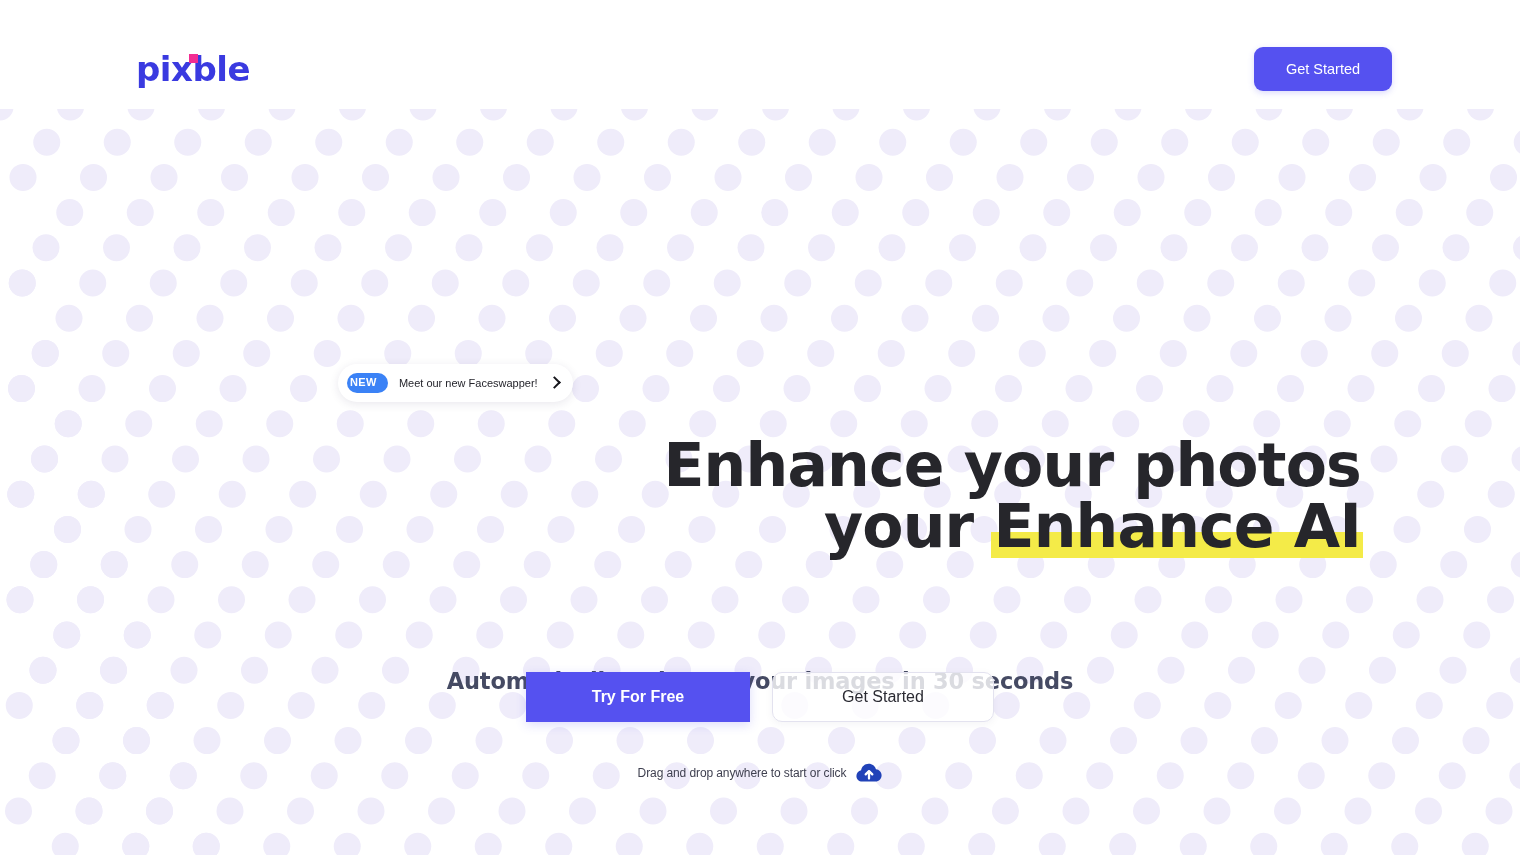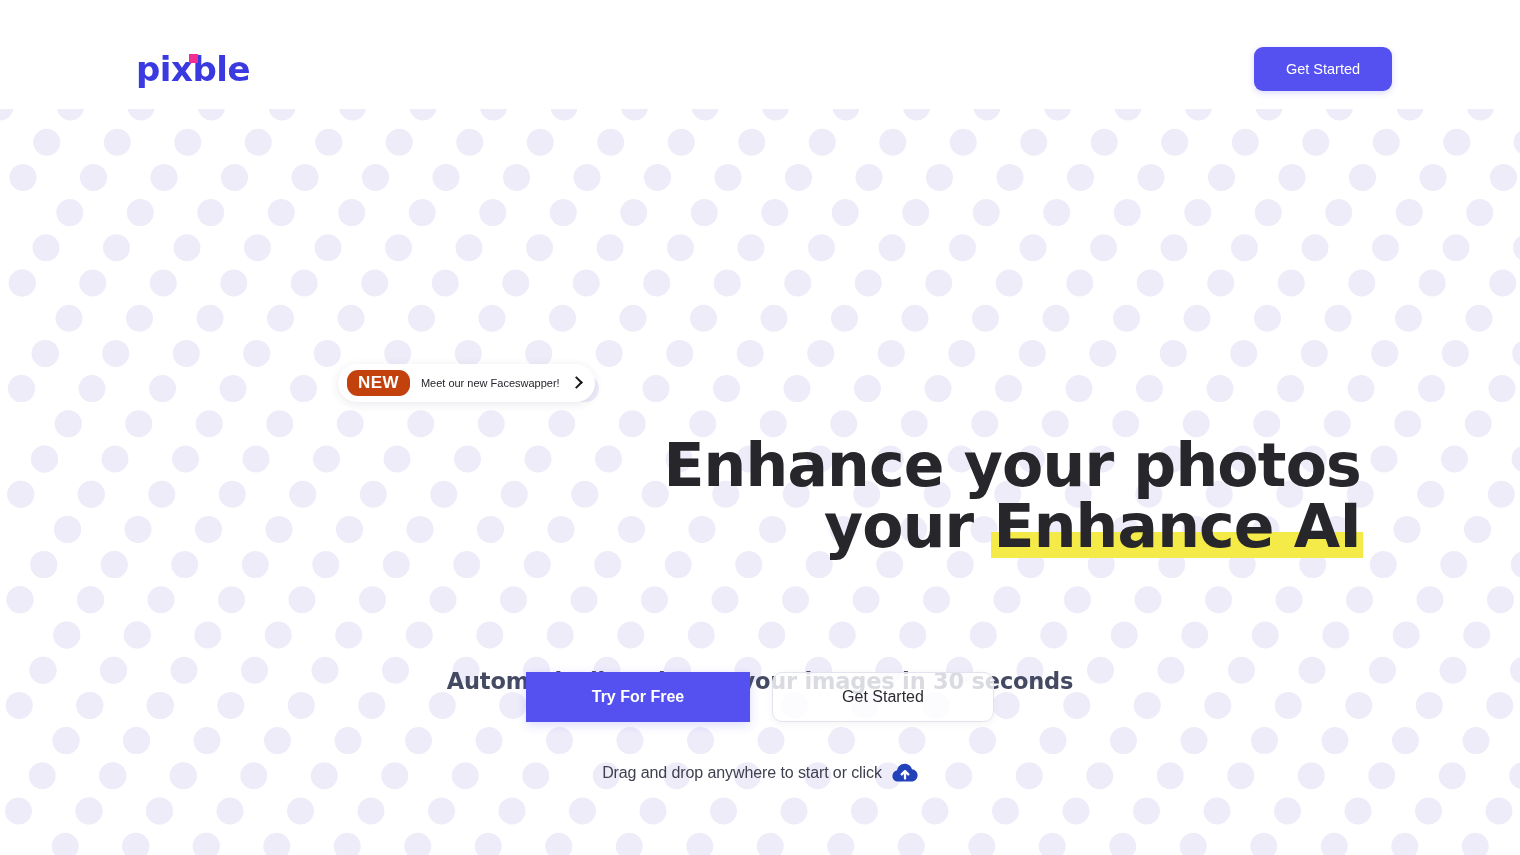--- a/index.html
+++ b/index.html
@@ -141,27 +141,27 @@
     height: 38px;
     background: #ffffff;
     border-radius: 19px;
     display: flex;
     align-items: center;
     padding: 0 14px 0 9px;
     box-shadow: 0 2px 10px rgba(40,30,80,0.10);
     cursor: pointer;
   }
   #badge-new {
-    background: #c2410c;
+    background: #3b82f6;
     color: #ffffff;
-    font-size: 17px;
+    font-size: 11px;
     font-weight: 700;
     letter-spacing: 0.4px;
     border-radius: 11px;
-    padding: 4px 11px 5px 11px;
+    padding: 4px 11px 5px 3px;
     line-height: 1;
     margin-right: 11px;
   }
   #badge-text {
     font-size: 11px;
     color: #25252c;
     white-space: nowrap;
   }
   #badge-chev {
     margin-left: 12px;
@@ -264,21 +264,21 @@
     left: 0;
     top: 655px;
     width: 1520px;
     display: flex;
     justify-content: center;
     align-items: center;
     gap: 10px;
     cursor: pointer;
   }
   #dropzone-text {
-    font-size: 16px;
+    font-size: 12px;
     color: #3f4050;
     letter-spacing: -0.1px;
   }
   #upload-icon { display: block; }
 </style>
 </head>
 <body>
 
 <div id="page">
 

